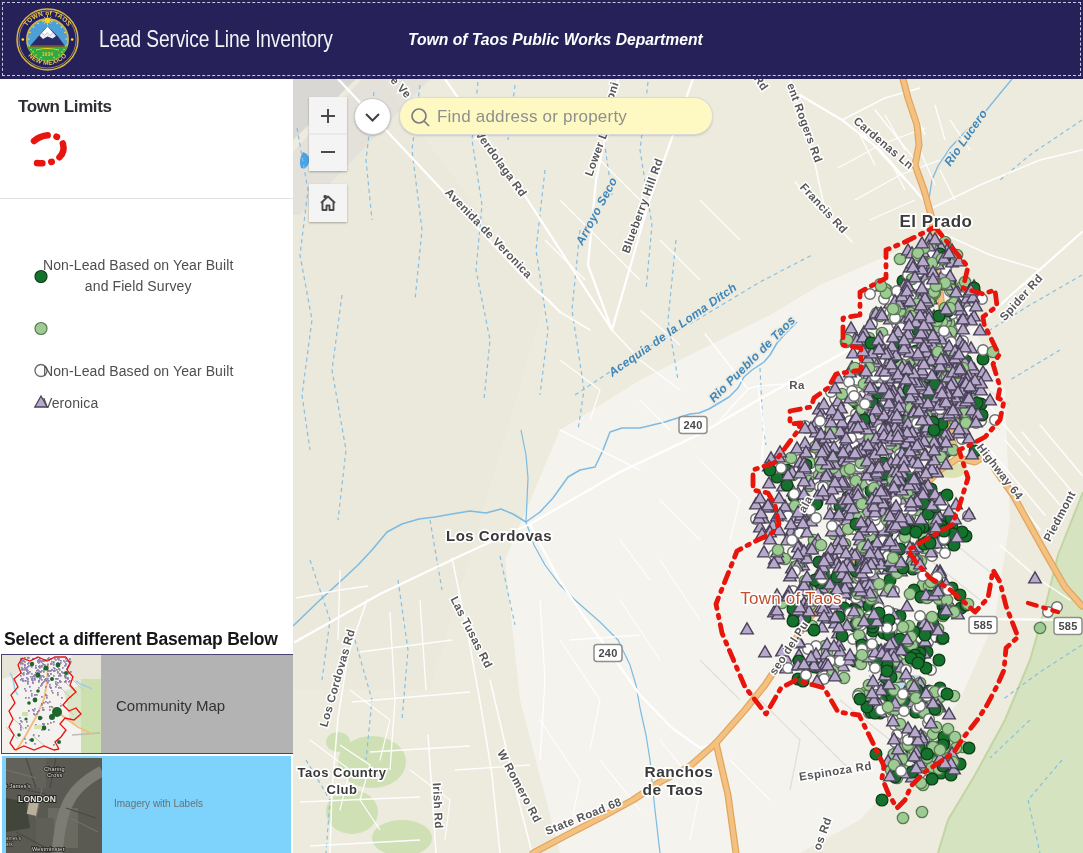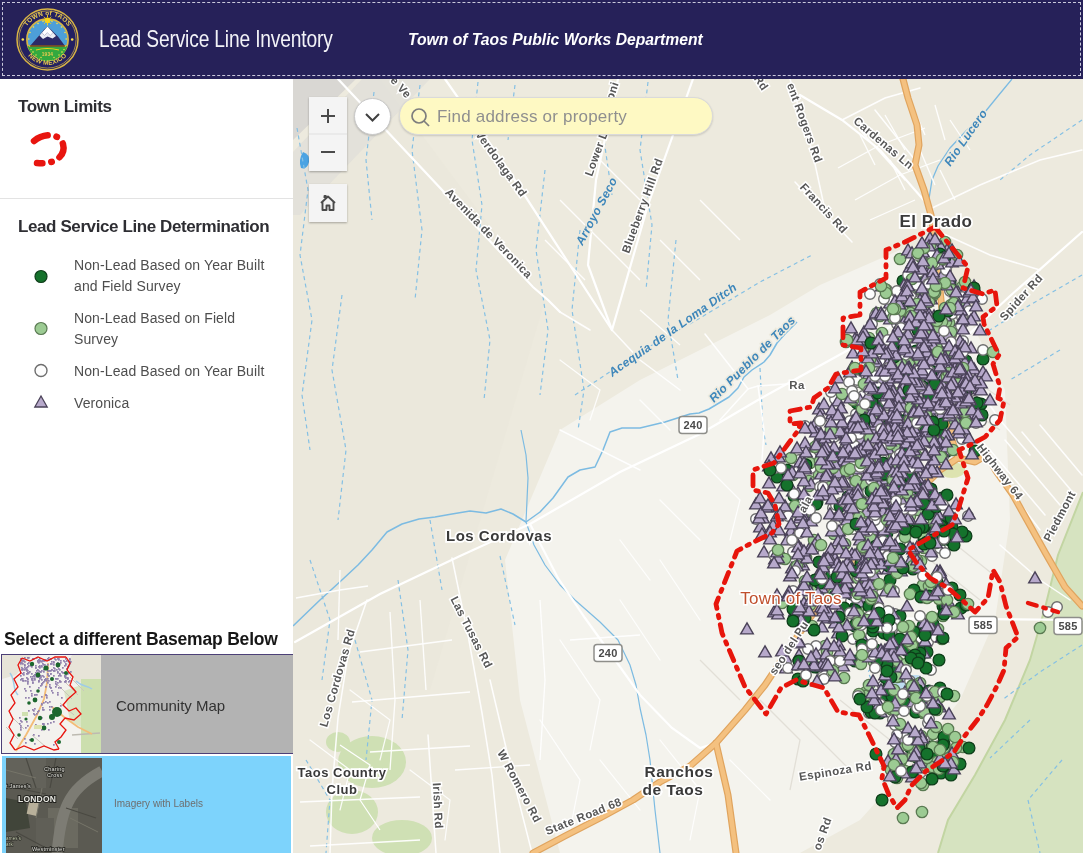--- a/index.html
+++ b/index.html
@@ -7,21 +7,21 @@
 #header { position:absolute; left:0; top:0; width:1083px; height:79px; background:#262159; }
 #header .dash { position:absolute; left:2px; top:2px; right:2px; bottom:3px; border:1px dashed rgba(230,230,242,.85); }
 #logo { position:absolute; left:16px; top:8px; }
 #title { position:absolute; left:99px; top:25px; color:#f2f2f7; font-size:24px; letter-spacing:-.2px; transform:scaleX(.8); transform-origin:left center; white-space:nowrap; }
 #subtitle { position:absolute; left:408px; top:31px; color:#fff; font-size:16px; font-weight:bold; font-style:italic; transform:scaleX(.98); transform-origin:left center; white-space:nowrap; }
 #sidebar { position:absolute; left:0; top:79px; width:293px; height:774px; background:#fff; }
 .h1 { font-weight:bold; color:#2e2e33; font-size:17px; letter-spacing:-.4px; }
 #townlimits { position:absolute; left:18px; top:18px; }
 #divider { position:absolute; left:0; top:119px; width:293px; height:1px; background:#e3e3e3; }
 #lsld { position:absolute; left:18px; top:138px; }
-.leg { position:absolute; left:74px; color:#4e4e4e; font-size:14px; line-height:21px; letter-spacing:.1px; }
+.leg { position:absolute; left:43px; color:#4e4e4e; font-size:14px; line-height:21px; letter-spacing:.1px;text-align:center; }
 #selhead { position:absolute; left:4px; top:550px; font-weight:bold; color:#161616; font-size:17.5px; letter-spacing:-.2px; }
 #bm1 { position:absolute; left:1px; top:575px; width:342px; height:100px; border:1px solid #4c4077; background:#b3b3b3; }
 #bm1 .txt { position:absolute; left:114px; top:42px; font-size:15px; color:#323232; }
 #bm2 { position:absolute; left:2px; top:677px; width:289px; height:97px; background:#7dd3fc; }
 #bm2 .txt { position:absolute; left:112px; top:42px; font-size:10px; color:#6e6e6e; }
 #map { position:absolute; left:293px; top:79px; width:790px; height:774px; background:#edeade; }
 svg text { letter-spacing:.2px; }
 .rl { font-size:11.5px; fill:#575757; stroke:#ffffff; stroke-width:3px; paint-order:stroke; font-weight:bold; letter-spacing:.4px; }
 .bl { font-size:12px; fill:#3d86ba; font-style:italic; font-weight:bold; stroke:#edeade; stroke-width:3px; paint-order:stroke; letter-spacing:.3px; }
 .city { font-weight:bold; fill:#3a3a3a; stroke:#fff; stroke-width:3.5px; paint-order:stroke; letter-spacing:.5px; }
@@ -84,29 +84,27 @@
   </svg>
   <div id="title">Lead Service Line Inventory</div>
   <div id="subtitle">Town of Taos Public Works Department</div>
 </div>
 <div id="sidebar">
   <div id="townlimits" class="h1">Town Limits</div>
   <svg style="position:absolute;left:29px;top:52px" width="48" height="44" viewBox="0 0 48 44">
     <path d="M5,10 C16,1 31,3 34,13 C37,24 27,34 8,32" fill="none" stroke="#e8150f" stroke-width="6.5" stroke-dasharray="15 9 0.5 9" stroke-linecap="round"></path>
   </svg>
   <div id="divider"></div>
-  <div id="lsld" class="h1">Lead Service Line Determination</div>
   <svg style="position:absolute;left:30px;top:186px" width="24" height="150" viewBox="0 0 24 150">
     <circle cx="11" cy="11.5" r="6" fill="#15722c" stroke="#0e3e1a" stroke-width="1.2"></circle>
     <circle cx="11" cy="63.5" r="6" fill="#9ccb93" stroke="#5a7a52" stroke-width="1.2"></circle>
     <circle cx="11" cy="105.5" r="6" fill="#fdfdfd" stroke="#6e6e6e" stroke-width="1.4"></circle>
     <path d="M11,131 L17.2,142 L4.8,142 Z" fill="#b7a9cb" stroke="#4a4258" stroke-width="1.3"></path>
   </svg>
   <div class="leg" style="top:176px">Non-Lead Based on Year Built<br>and Field Survey</div>
-  <div class="leg" style="top:229px">Non-Lead Based on Field<br>Survey</div>
   <div class="leg" style="top:282px">Non-Lead Based on Year Built</div>
   <div class="leg" style="top:314px">Veronica</div>
   <div id="selhead">Select a different Basemap Below</div>
   <div id="bm1">
     <svg width="99" height="98" viewBox="0 0 99 98" style="position:absolute;left:0;top:0">
       <rect width="99" height="98" fill="#f3f2ee"></rect>
       <polygon points="0,0 30,0 14,20 0,24" fill="#e7e4d8"></polygon>
       <polygon points="70,0 99,0 99,26 74,28 64,10" fill="#e7e4d8"></polygon>
       <rect x="79" y="24" width="20" height="74" fill="#ccdfae"></rect>
       <polygon points="62,36 79,30 79,72 68,66" fill="#dbe6c6"></polygon>

